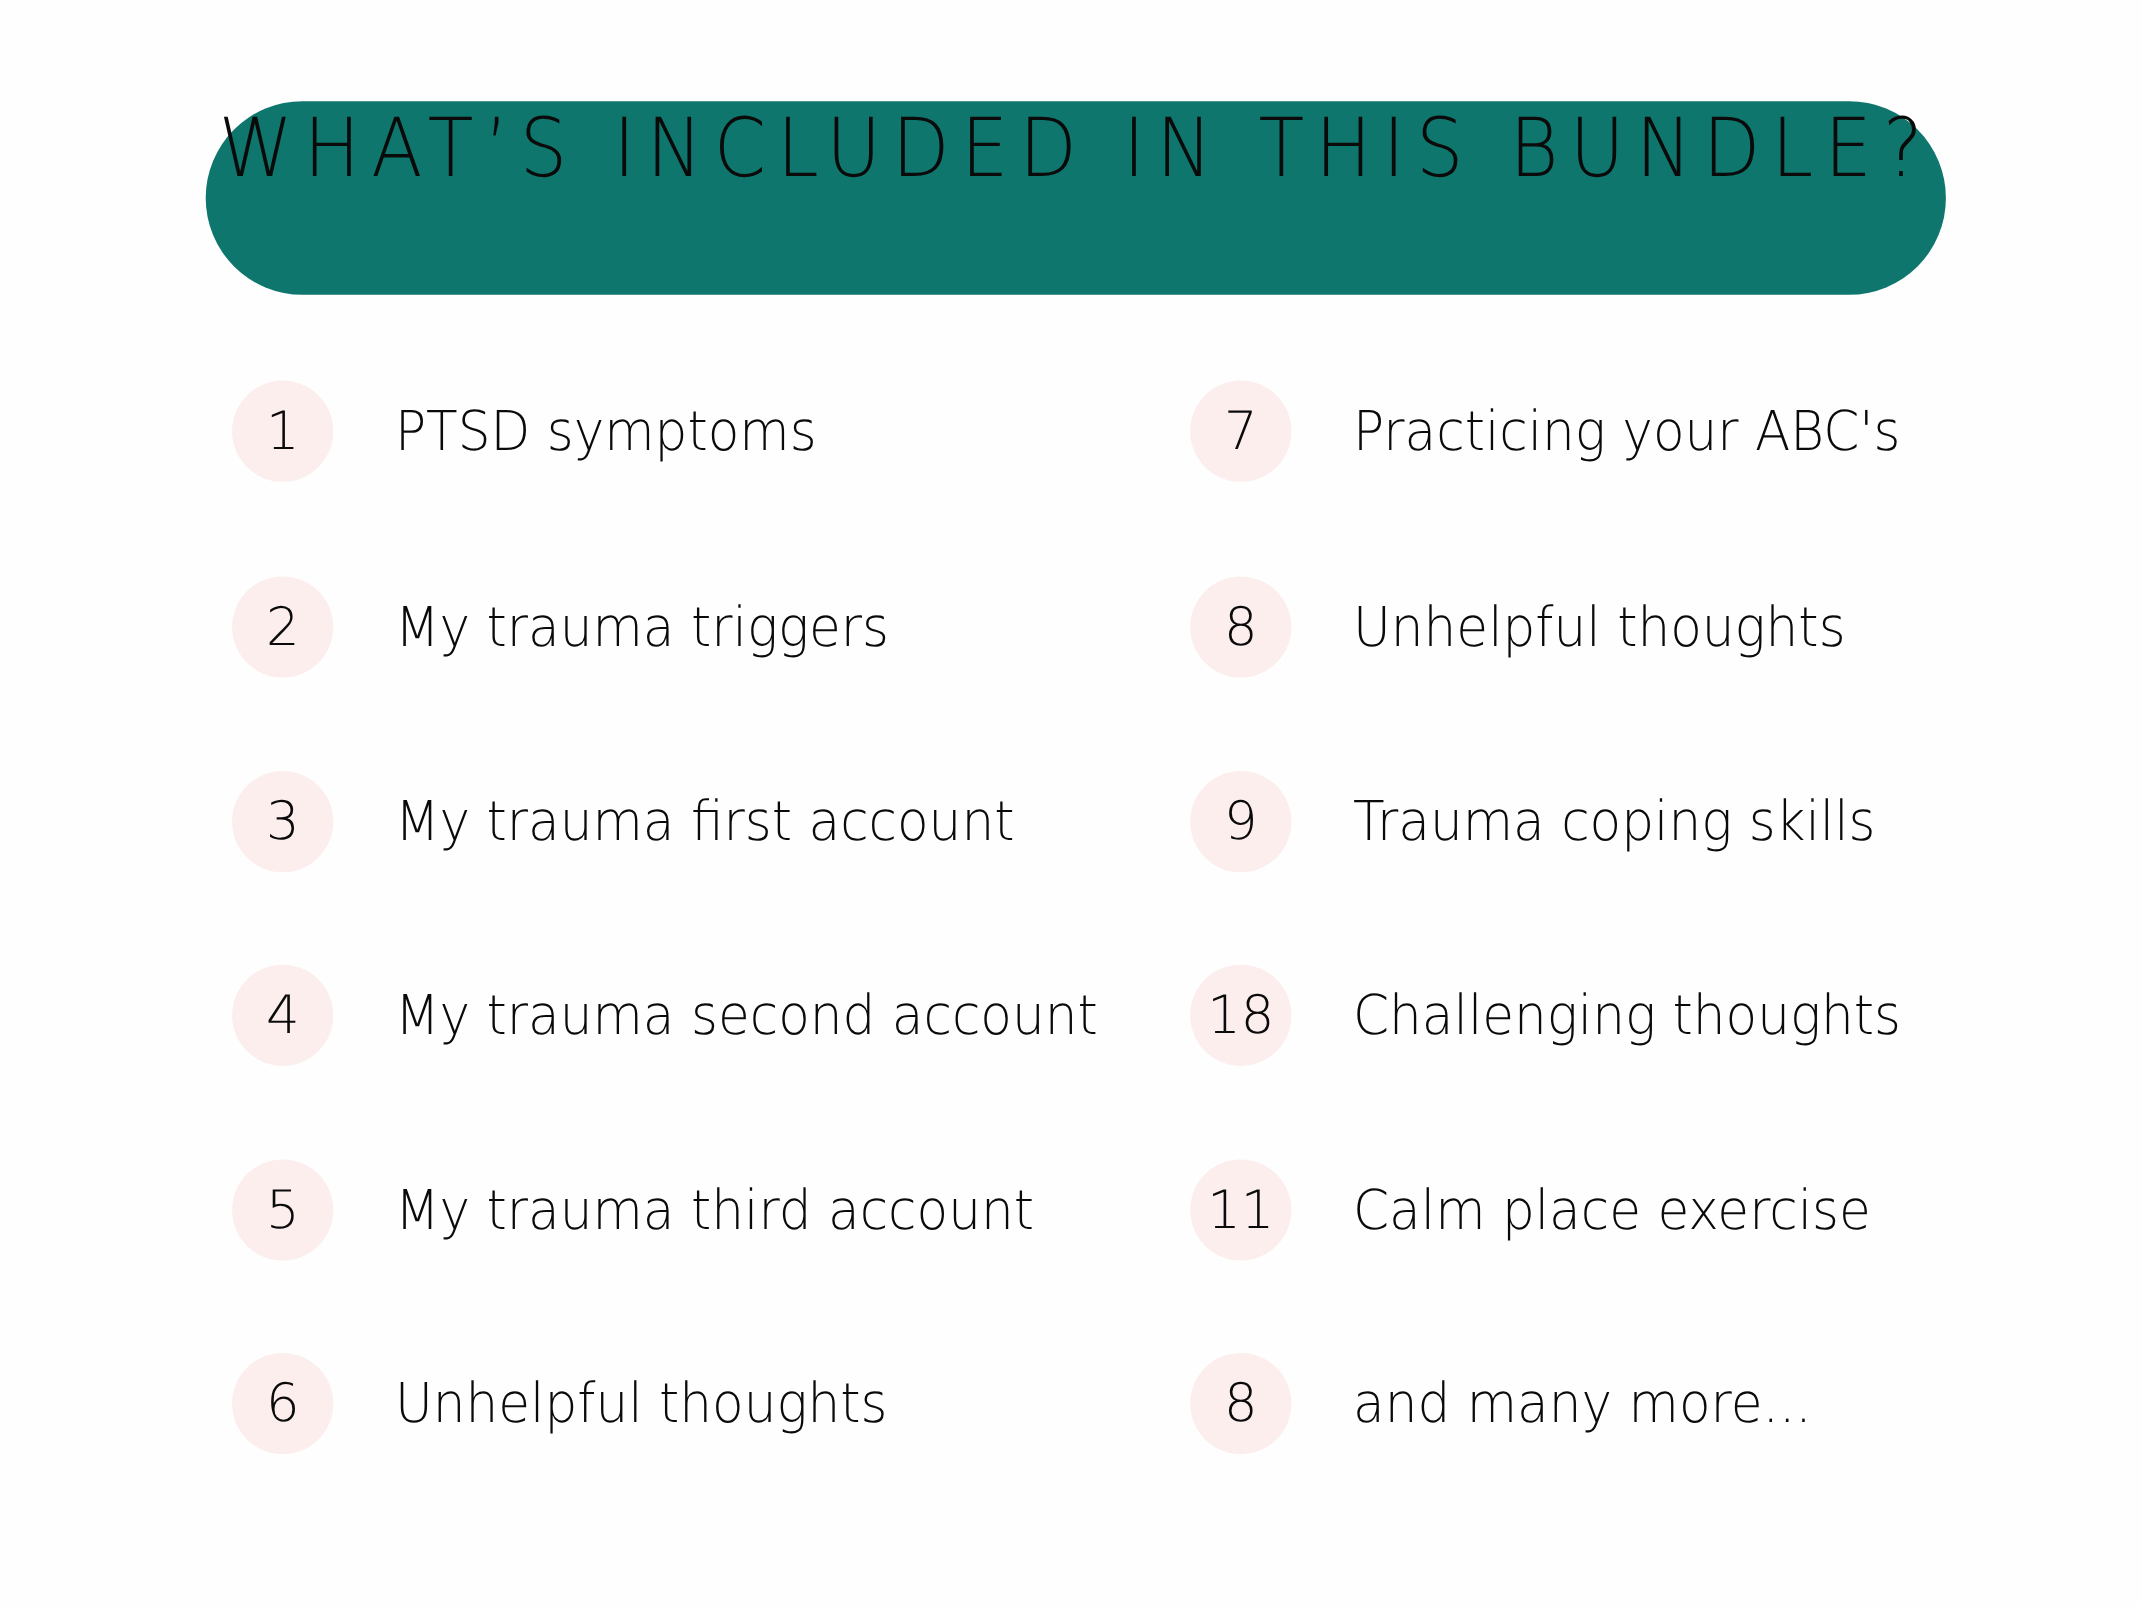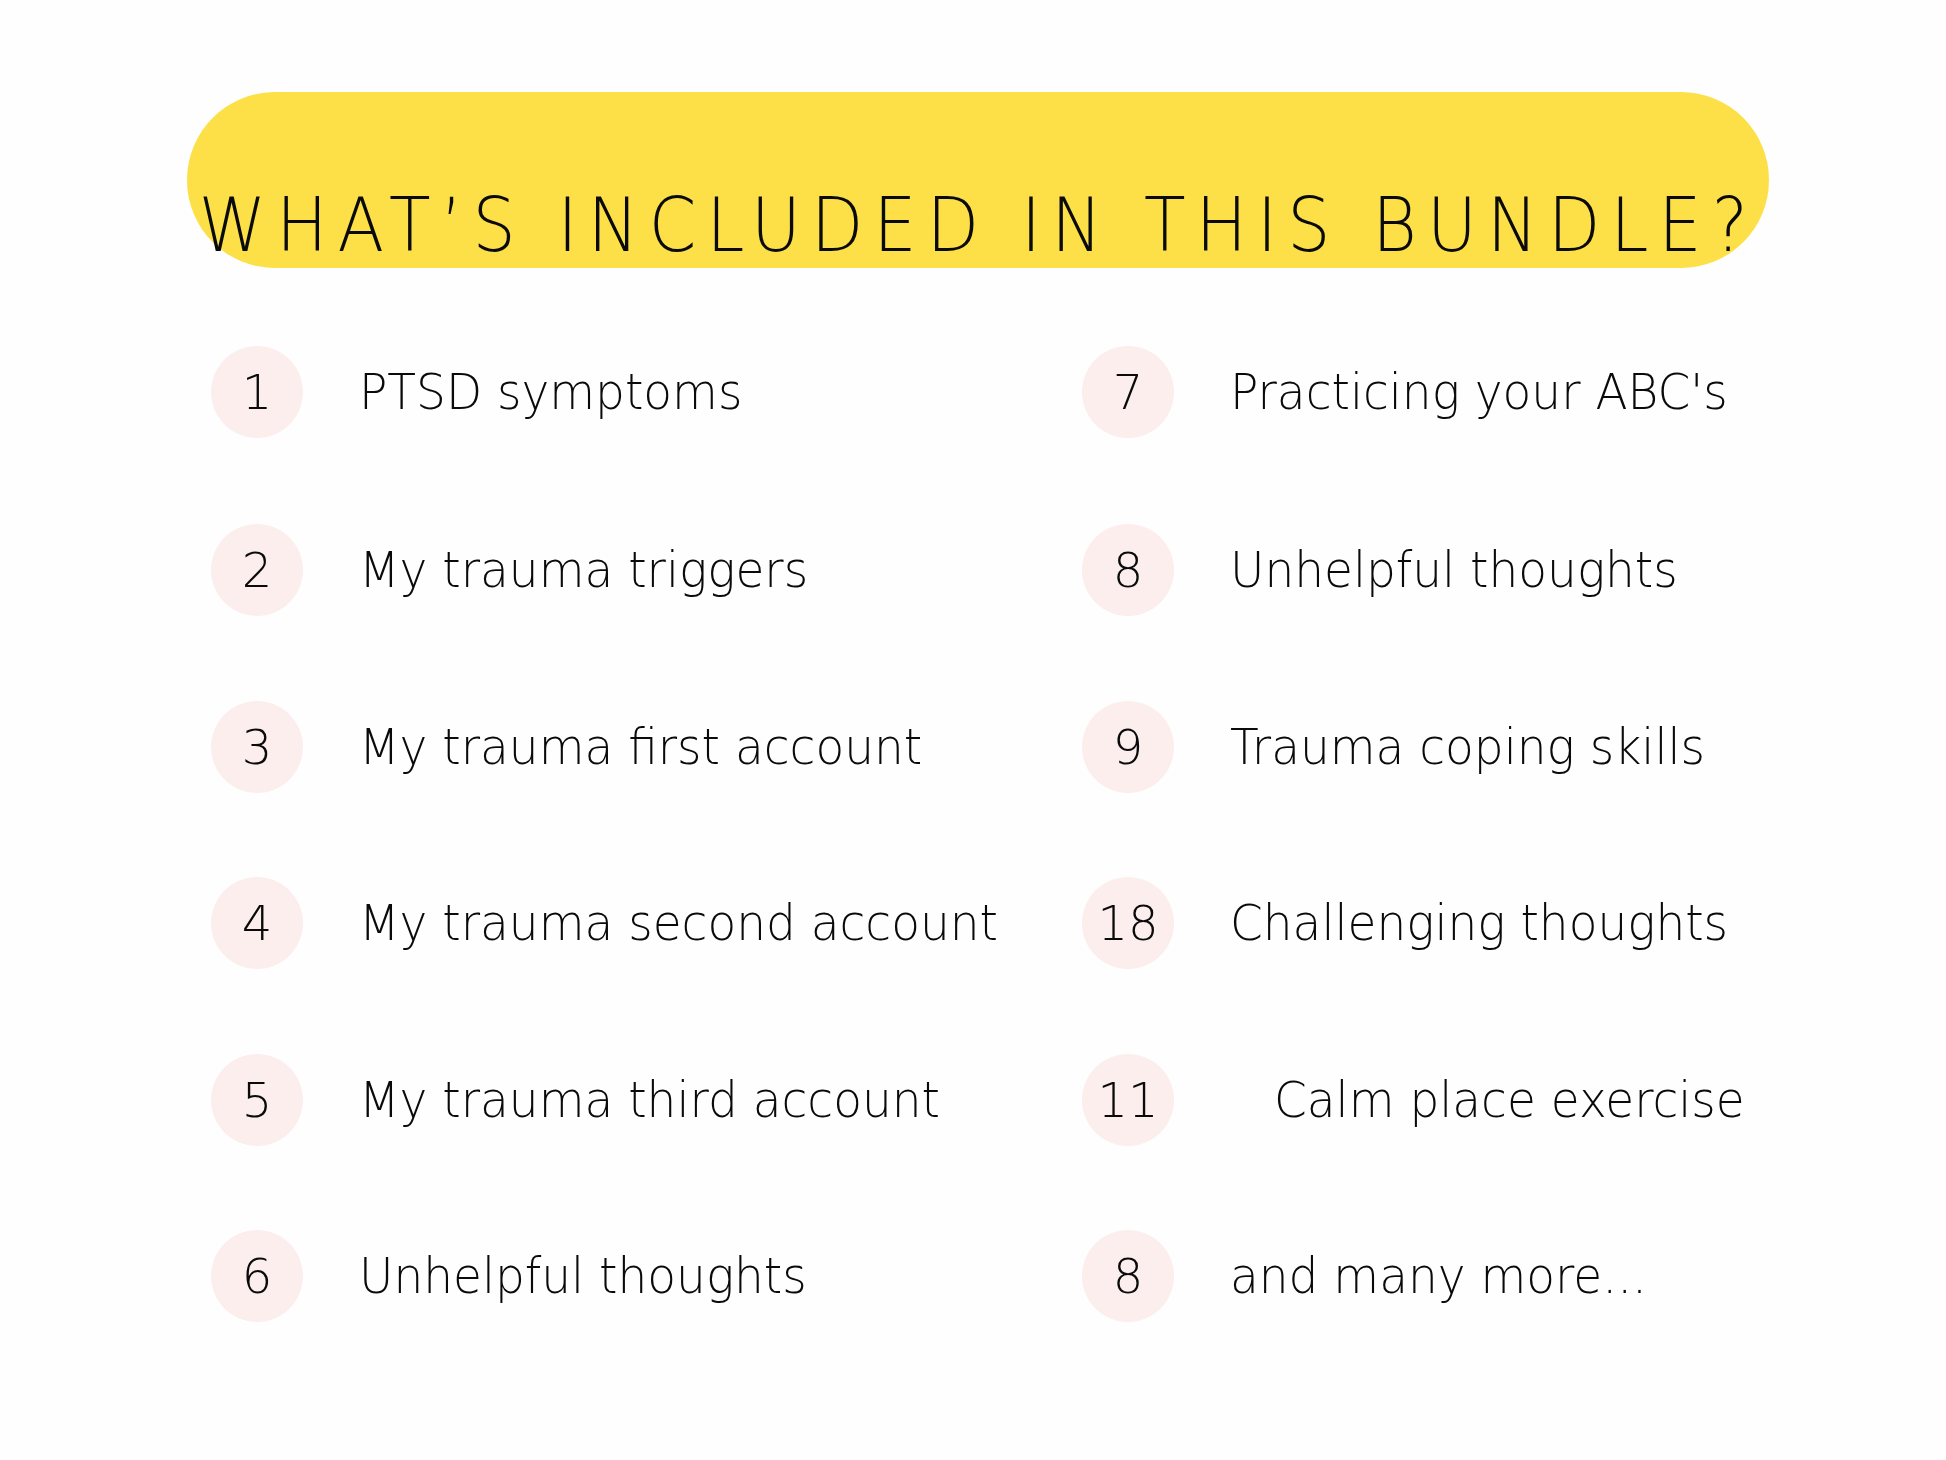--- a/index.html
+++ b/index.html
@@ -15,23 +15,23 @@
       font-family: "DejaVu Sans", "Liberation Sans", sans-serif;
       color: #0a0a0a;
     }
     .title-pill {
       position: absolute;
       left: 187px;
       top: 92px;
       width: 1582px;
       height: 176px;
       border-radius: 88px;
-      background: #fde047;
+      background: #0f766e;
       display: flex;
-      align-items: flex-end;
+      align-items: flex-start;
       justify-content: center;
     }
     .title-text {
       font-family: "DejaVu Sans", sans-serif;
       font-weight: 300;
       font-size: 74px;
       letter-spacing: 11px;
       color: #0a0a0a;
       white-space: nowrap;
       transform: scaleX(0.92);
@@ -109,20 +109,20 @@
   <span class="item-label">Unhelpful thoughts</span>
 </div>
 <div class="item" style="left:1082px; top:702px;">
   <span class="num-badge">9</span>
   <span class="item-label">Trauma coping skills</span>
 </div>
 <div class="item" style="left:1082px; top:878px;">
   <span class="num-badge">18</span>
   <span class="item-label">Challenging thoughts</span>
 </div>
-<div class="item" style="left:1082px; top:1055px;gap:44px;">
+<div class="item" style="left:1082px; top:1055px;">
   <span class="num-badge">11</span>
   <span class="item-label">Calm place exercise</span>
 </div>
 <div class="item" style="left:1082px; top:1231px;">
   <span class="num-badge">8</span>
   <span class="item-label">and many more...</span>
 </div>
 
 </body></html>

